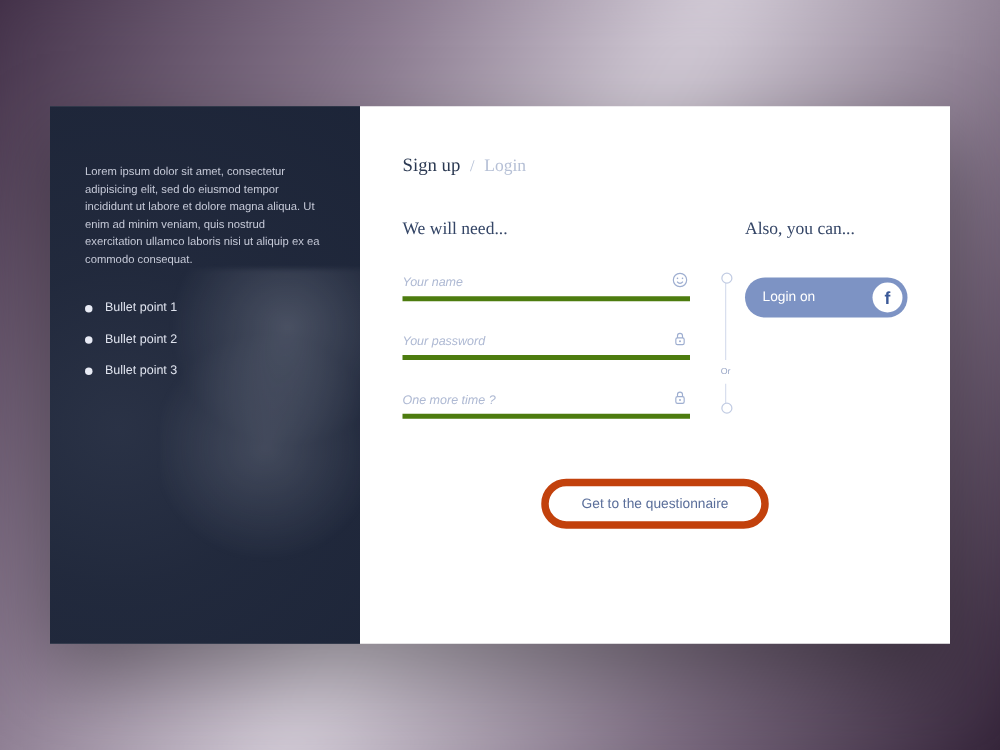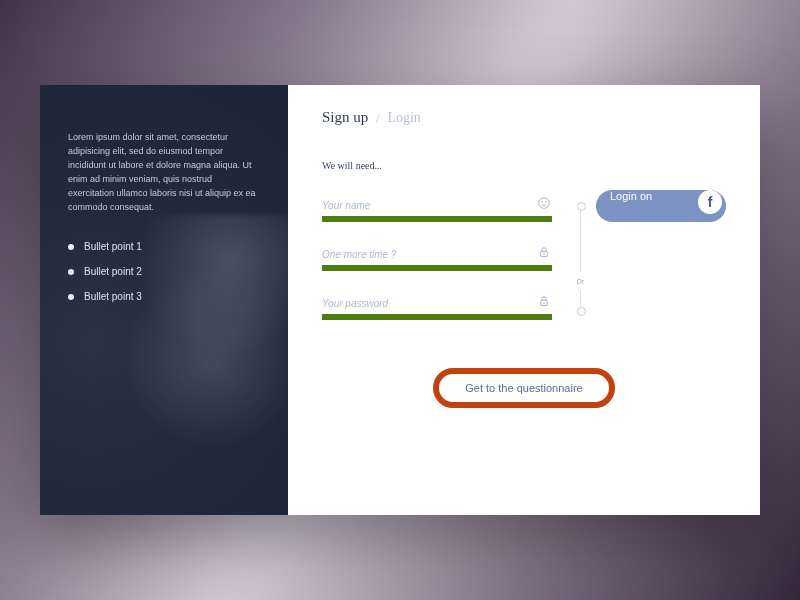--- a/index.html
+++ b/index.html
@@ -35,32 +35,32 @@
     }
     .logo-wrap { text-align:center; }
     .logo { width:56px; height:56px; margin:0 auto 8px; }
     .hero-title { font-family: 'Segoe Script', 'Brush Script MT', cursive; font-size:22px; color:#fff; text-align:center; }
     .hero-sub { font-size:10px; text-align:center; color:#c6cad8; margin-top:2px; font-family: Arial, sans-serif; }
     .hero-body { font-size:9px; line-height:1.55; color:#c6cad8; margin-top:18px; font-family: Arial, sans-serif; }
     .bullets { list-style:none; margin-top:26px; }
     .bullets li { font-size:10px; color:#dfe3ee; margin-bottom:14px; position:relative; padding-left:16px; font-family: Arial, sans-serif; }
     .bullets li::before { content:''; position:absolute; left:0; top:3px; width:6px; height:6px; border-radius:50%; background:#e8ebf5; }
     
-    .right { flex:1; padding: 24px 34px 22px; color:#2b3952; position:relative; }
+    .right { flex:1; padding: 40px 34px 22px; color:#2b3952; position:relative; }
     .tabs { font-family: 'Segoe Script', 'Brush Script MT', cursive; font-size:15px; }
     .tab-active { color:#2b3952; }
     .tab-sep { color:#b6c0d6; font-size:13px; margin:0 4px; }
     .tab-inactive { color:#b6c0d6; cursor:pointer; font-size:14px;}
     .cols { display:flex; margin-top:34px; position:relative; }
     .col-form { flex:0 0 230px; }
     .col-social { flex:1; padding-left:44px; }
-    .section-head { font-family: 'Segoe Script', 'Brush Script MT', cursive; font-size:10px; color:#344566; margin-bottom:24px; }
+    .section-head { font-family: 'Segoe Script', 'Brush Script MT', cursive; font-size:14px; color:#344566; margin-bottom:24px; }
     .field { position:relative; margin-bottom:22px; }
     .field input {
-      width:100%; border:none; border-bottom:6px solid #4d7c0f;
+      width:100%; border:none; border-bottom:4px solid #4d7c0f;
       padding:5px 24px 5px 0; font-size:10px; font-style:italic; color:#7d8bad;
       font-family: Arial, sans-serif; background:transparent; outline:none;
     }
     .field input::placeholder { color:#aeb9d3; }
     .field .icon { position:absolute; right:0; top:0; width:16px; height:16px; }
     .icon svg { width:100%; height:100%; }
     .divider {
       position:absolute; left:258px; top:46px; bottom:30px; width:1px;
       background: linear-gradient(#d9dfee, #d9dfee);
     }
@@ -72,21 +72,21 @@
     }
     .divider::before, .divider::after {
       content:''; position:absolute; left:-3px; width:7px; height:7px; border-radius:50%;
       border:1px solid #c2cce3; background:#fff;
     }
     .divider::before { top:-4px; }
     .divider::after { bottom:-4px; }
     .social-btn {
       margin-top: 30px;
       background:#7d93c4; color:#fff; border:none; border-radius:18px;
-      height:32px; width:130px; display:flex; 
+      height:32px; width:130px; display:flex; align-items:center;
       padding:0 4px 0 14px; cursor:pointer; font-size:11px;
       font-family: Arial, sans-serif;
     }
     .social-btn .fb {
       margin-left:auto; width:24px; height:24px; border-radius:50%;
       background:#fff; color:#3b5998; display:flex; align-items:center; justify-content:center;
       font-weight:bold; font-family: Arial, sans-serif; font-size:14px;
     }
     .cta {
       margin:26px auto 0; display:block;
@@ -130,46 +130,47 @@
                 <circle class="stroke" cx="12" cy="12" r="8"></circle>
                 <circle cx="9" cy="10" r="1" fill="#9eaed0"></circle>
                 <circle cx="15" cy="10" r="1" fill="#9eaed0"></circle>
                 <path class="stroke" d="M8.5 14c1 1.4 2.2 2 3.5 2s2.5-.6 3.5-2"></path>
               </svg>
           </span>
         </div>
 
 
         <div class="field">
-          <input type="password" placeholder="One more time ?" style="">
+          <input type="password" placeholder="Your password" style="">
           <span class="icon">
             <svg viewBox="0 0 24 24">
                 <rect class="stroke" x="7" y="11" width="10" height="8" rx="2"></rect>
                 <path class="stroke" d="M9 11V8.5a3 3 0 016 0V11"></path>
                 <circle cx="12" cy="15" r="1.2" fill="#9eaed0"></circle>
               </svg>
           </span>
         </div>
 
         <div class="field">
-          <input type="password" placeholder="Your password" style="">
+          <input type="password" placeholder="One more time ?" style="">
           <span class="icon">
             <svg viewBox="0 0 24 24">
                 <rect class="stroke" x="7" y="11" width="10" height="8" rx="2"></rect>
                 <path class="stroke" d="M9 11V8.5a3 3 0 016 0V11"></path>
                 <circle cx="12" cy="15" r="1.2" fill="#9eaed0"></circle>
               </svg>
           </span>
         </div>
       </div>
 
       <div class="divider"></div>
       <div class="or-badge">Or</div>
 
       <div class="col-social">
+        <div class="section-head">Also, you can...</div>
         <button class="social-btn">
           <span>Login on</span>
           <span class="fb">f</span>
         </button>
       </div>
 
     </div>
 
     <div class="cta-wrap">
       <button class="cta">Get to the questionnaire</button>

